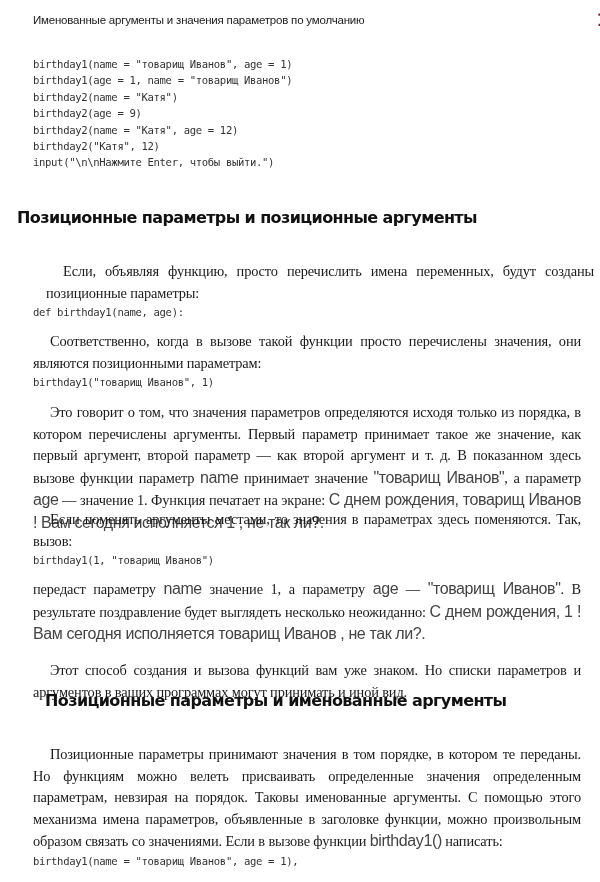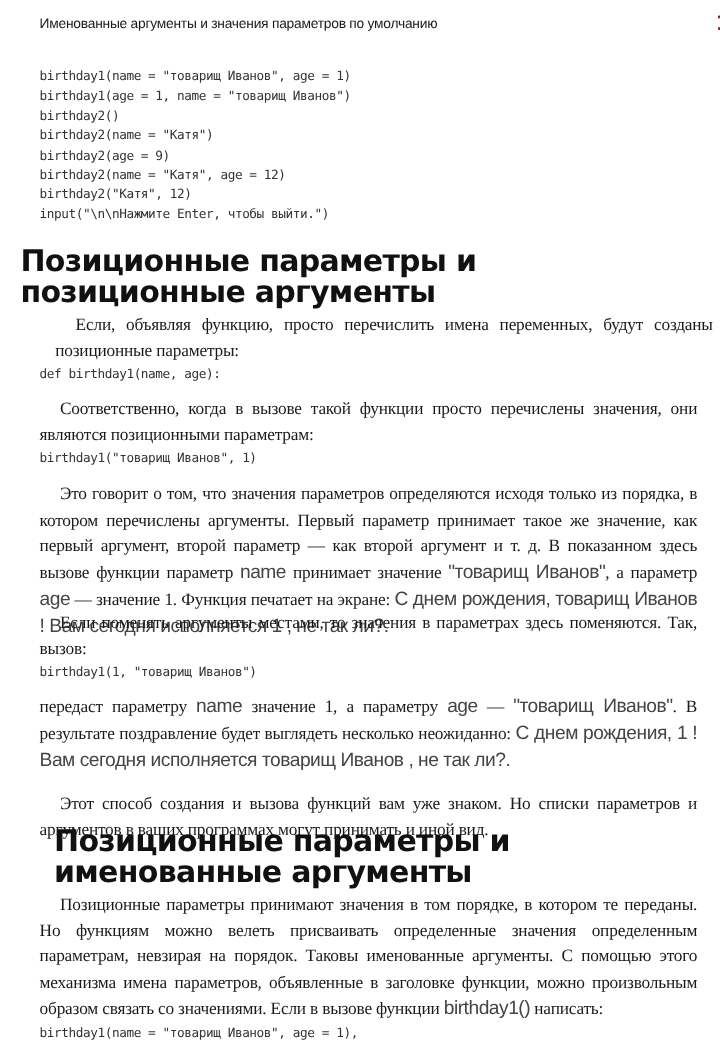--- a/index.html
+++ b/index.html
@@ -48,21 +48,21 @@
       color: #333;
       white-space: pre;
       letter-spacing: -0.35px;
     }
     .heading {
       position: absolute;
       left: 17px;
       width: 560px;
       font-family: "DejaVu Sans", sans-serif;
       font-weight: bold;
-      font-size: 25px;
+      font-size: 16px;
       line-height: 26px;
       letter-spacing: -0.6px;
       color: #111;
     }
     .para {
       position: absolute;
       left: 33px;
       width: 548px;
       font-family: "Liberation Serif", serif;
       font-size: 14.4px;
@@ -80,21 +80,21 @@
     }
   </style>
 </head>
 <body>
 
 <div class="page">
 
   <div class="running-head">Именованные аргументы и значения параметров по умолчанию</div>
   <div class="page-number">175</div>
 
-  <div class="code-block" style="top:56px;"><div>birthday1(name = "товарищ Иванов", age = 1)</div><div>birthday1(age = 1, name = "товарищ Иванов")</div><div>birthday2()</div><div>birthday2(name = "Катя")</div><div>birthday2(age = 9)</div><div>birthday2(name = "Катя", age = 12)</div><div>birthday2("Катя", 12)</div><div>input("\n\nНажмите Enter, чтобы выйти.")</div></div>
+  <div class="code-block" style="top:56px;"><div>birthday1(name = "товарищ Иванов", age = 1)</div><div>birthday1(age = 1, name = "товарищ Иванов")</div><div>birthday2(name = "Катя")</div><div>birthday2(age = 9)</div><div>birthday2(name = "Катя", age = 12)</div><div>birthday2("Катя", 12)</div><div>input("\n\nНажмите Enter, чтобы выйти.")</div></div>
 
   <div class="heading" style="top:205px;">Позиционные параметры и позиционные аргументы</div>
 
   <div class="para indent" style="top:261px;margin-left:13px;">Если, объявляя функцию, просто перечислить имена переменных, будут созданы позиционные параметры:</div>
 
   <div class="code-block" style="top:304px;">def birthday1(name, age):</div>
 
   <div class="para indent" style="top:331px;">Соответственно, когда в вызове такой функции просто перечислены значения, они являются позиционными параметрам:</div>
 
   <div class="code-block" style="top:374px;">birthday1("товарищ Иванов", 1)</div>

